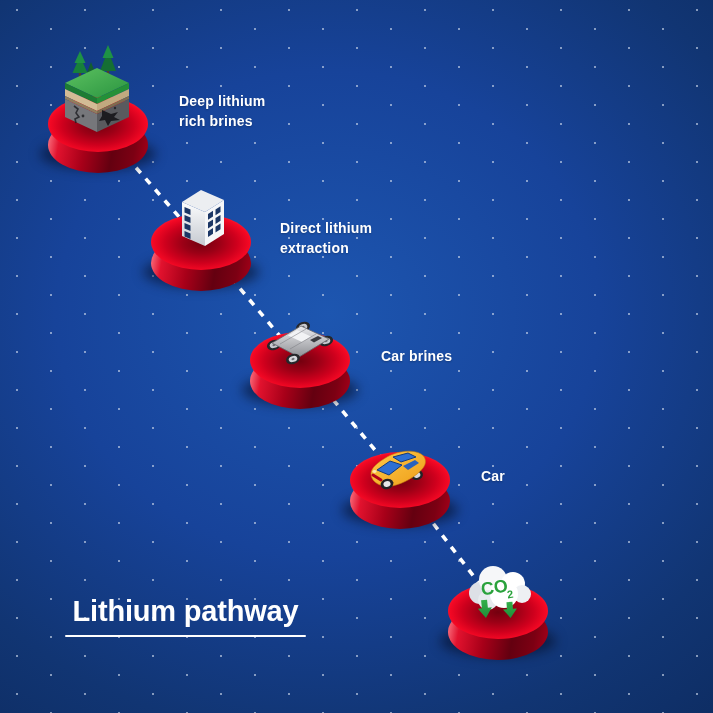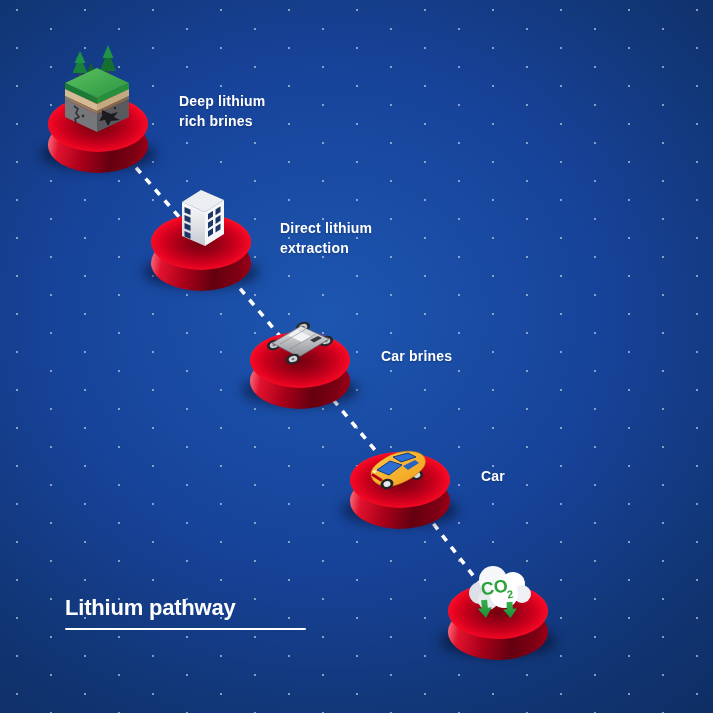--- a/index.html
+++ b/index.html
@@ -40,21 +40,21 @@
 
   .step-label {
     position: absolute; z-index: 3;
     color: #ffffff; font-weight: bold; font-size: 14px; line-height: 1.45;
     white-space: pre-line; letter-spacing: 0.2px;
     text-shadow: 0 1px 2px rgba(0,0,0,0.25);
   }
 
   .title-wrap { position: absolute; left: 65px; top: 595px; z-index: 3; }
   .title {
-    color: #ffffff; font-weight: bold; font-size: 22px; letter-spacing: -0.2px;
+    color: #ffffff; font-weight: bold; font-size: 29px; letter-spacing: -0.2px; text-align: center;
   }
   .title-underline {
     width: 241px; height: 2.4px; background: #ffffff; margin-top: 7px; border-radius: 2px;
   }
   svg text { font-family: "Liberation Sans", sans-serif; }
 </style>
 </head>
 <body>
 
 <div class="canvas">

